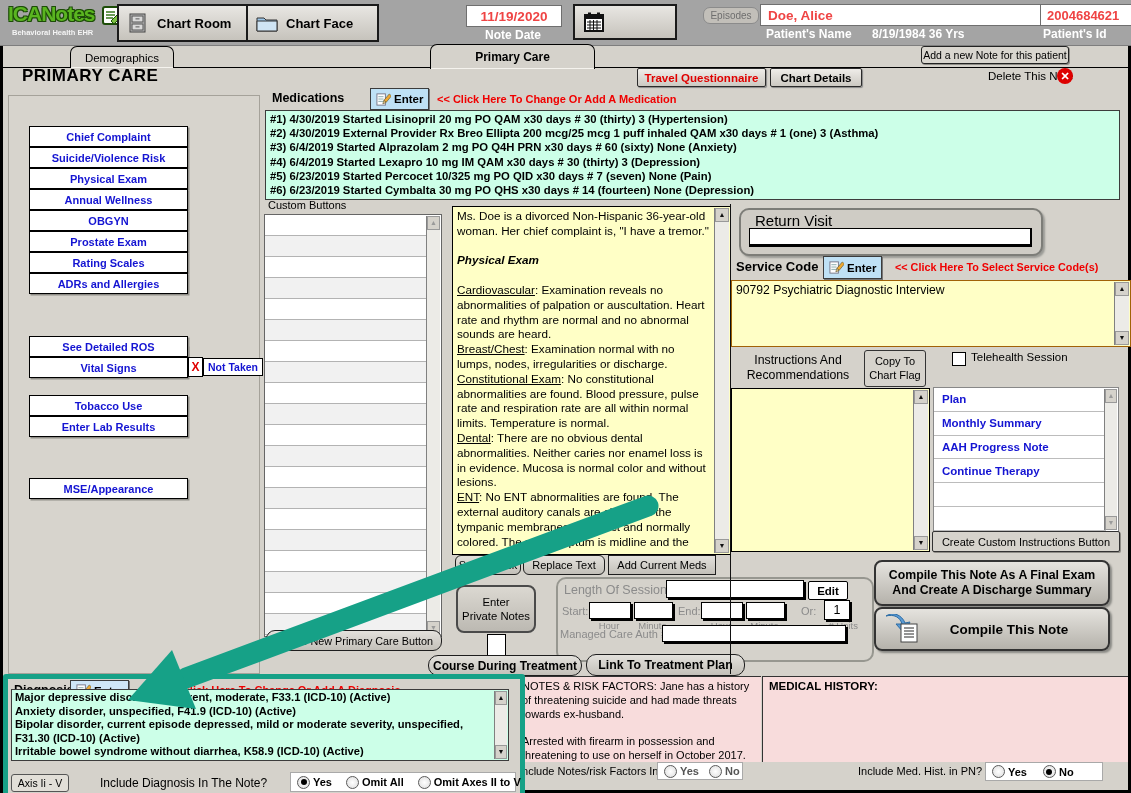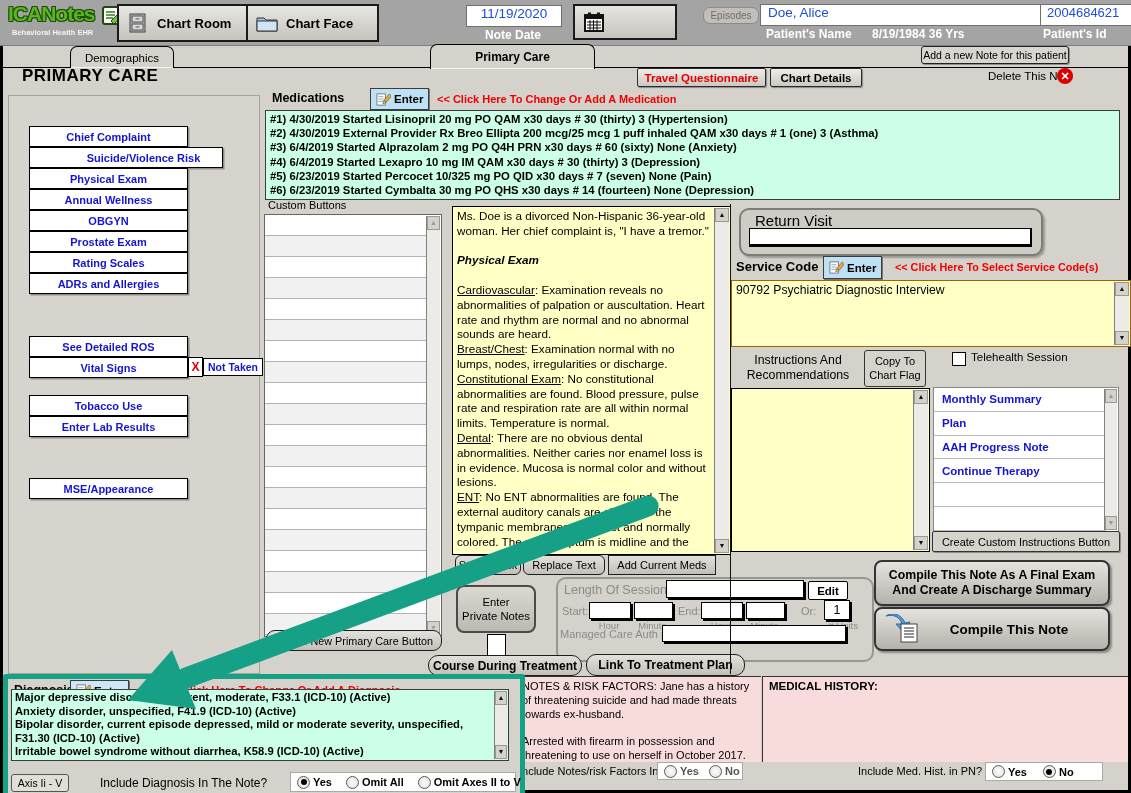--- a/index.html
+++ b/index.html
@@ -7,21 +7,21 @@
        background:#d5d2cb;font-family:"Liberation Sans",sans-serif;
        box-shadow:0 0 0 3px #000 inset;}
   .abs{position:absolute;}
   
   .hdr{position:absolute;left:0;top:0;width:1131px;height:45px;background:#a4a4a4;border-bottom:1px solid #7e7e7e;}
   .logo-title{position:absolute;left:8px;top:2px;font-size:21px;font-weight:bold;color:#5ab520;
       text-shadow:-1px -1px 0 #1d4d08,1px -1px 0 #1d4d08,-1px 1px 0 #1d4d08,1px 1px 0 #1d4d08;letter-spacing:-1px;}
   .logo-sub{position:absolute;left:12px;top:28px;font-size:7.5px;font-weight:bold;color:#f4f4f4;}
   .topbtn{position:absolute;height:34px;top:4px;background:linear-gradient(#e8e6e2,#c6c3bc);
       border:2px solid #1a1a1a;display:flex;align-items:center;gap:8px;padding:0 8px;font-size:13px;font-weight:bold;color:#000;}
-  .whitefield{position:absolute;background:#fff;border:1px solid #6f6f6f;font-weight:normal;color:#1d4ed8;display:flex;align-items:flex-start;}
+  .whitefield{position:absolute;background:#fff;border:1px solid #6f6f6f;font-weight:bold;color:#ef4444;display:flex;align-items:center;}
   .hwlabel{position:absolute;color:#fff;font-weight:bold;font-size:12px;}
   .episodes{position:absolute;left:703px;top:7px;width:54px;height:15px;background:#c2bfb9;border:1px solid #8b8b8b;
       border-radius:7px;font-size:10px;color:#6e6e6e;display:flex;align-items:center;justify-content:center;}
   
   .tabrow{position:absolute;left:0;top:45px;width:1131px;height:22px;border-bottom:1px solid #000;}
   .tab{position:absolute;background:#d5d2cb;border:1px solid #000;border-bottom:none;border-radius:7px 7px 0 0;
       display:flex;align-items:center;justify-content:center;font-size:11.5px;box-shadow:0 -1px 0 #f5f3ee inset;}
   .addnote{position:absolute;left:921px;top:46px;width:146px;height:16px;background:#d9d6cf;border:1px solid #222;
       border-radius:3px;font-size:10.5px;display:flex;align-items:center;justify-content:center;box-shadow:1px 1px 0 #8f8d87;}
   .pagetitle{position:absolute;left:22px;top:66px;font-size:17px;font-weight:bold;color:#000;letter-spacing:.5px;}
@@ -155,21 +155,21 @@
   </div>
   <div class="toolbtn" style="left:770px;top:68px;width:90px;">
     <span>Chart Details</span>
   </div>
   <span class="abs" style="left:988px;top:70px;font-size:11.5px;">Delete This Note</span>
   <div class="delx">✕</div>
 
   <div class="abs" style="left:8px;top:95px;width:250px;height:577px;background:#d7d4cd;border:1px solid #a5a29a;"></div>
   <div id="sidebar-g1">
       <div class="sbbtn" style="top: 126px;">Chief Complaint</div>
-      <div class="sbbtn" style="top: 147px; padding-left: 35px;">Suicide/Violence Risk</div>
+      <div class="sbbtn" style="top: 147px;">Suicide/Violence Risk</div>
       <div class="sbbtn" style="top: 168px;">Physical Exam</div>
       <div class="sbbtn" style="top: 189px;">Annual Wellness</div>
       <div class="sbbtn" style="top: 210px;">OBGYN</div>
       <div class="sbbtn" style="top: 231px;">Prostate Exam</div>
       <div class="sbbtn" style="top: 252px;">Rating Scales</div>
       <div class="sbbtn" style="top: 273px;">ADRs and Allergies</div>
     </div>
   <div id="sidebar-g2">
       <div class="sbbtn" style="top: 315px; margin-top: 30px;">Immunizations &amp; Screening</div>
       <div class="sbbtn" style="top: 336px;">See Detailed ROS</div>
@@ -353,22 +353,22 @@
 
   <div class="ybox" style="left:731px;top:388px;width:197px;height:162px;border:1px solid #000;">
     <div class="vscroll" style="width:14px;">
         <span class="sa up">▲</span>
         <span class="sa dn">▼</span>
       </div>
   </div>
 
   <div class="abs" style="left:933px;top:387px;width:184px;height:143px;background:#fff;border:1px solid #888;">
     <div id="plan-list" style="position:absolute;left:0;top:0;right:12px;bottom:0;overflow:hidden;">
+        <div class="plan-row">Plan</div>
         <div class="plan-row">Monthly Summary</div>
-        <div class="plan-row">Plan</div>
         <div class="plan-row">AAH Progress Note</div>
         <div class="plan-row">Continue Therapy</div>
         <div class="plan-row"></div>
         <div class="plan-row"></div>
       </div>
     <div class="vscroll lt" style="width:12px;">
         <span class="sa up">▲</span>
         <span class="sa dn">▼</span>
       </div>
   </div>

